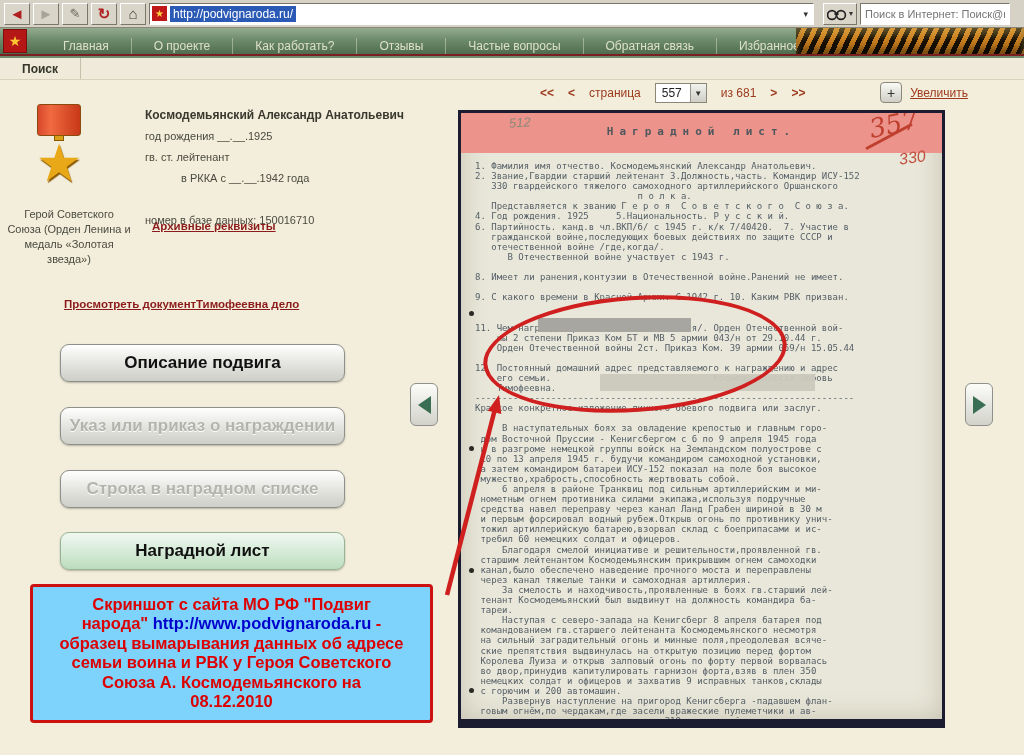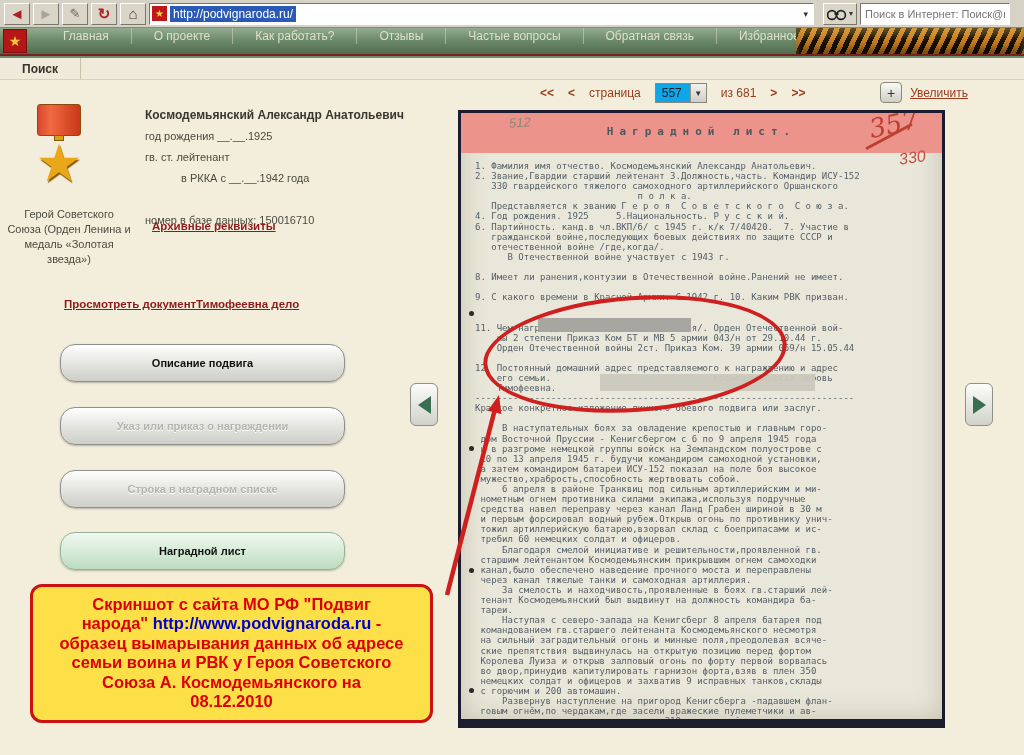--- a/index.html
+++ b/index.html
@@ -27,21 +27,21 @@
   .binocs { width:34px; height:22px; background:#d9d5c9; border:1px solid;
     border-color:#ffffff #7a766a #7a766a #ffffff; display:flex; align-items:center; justify-content:center; gap:2px; cursor:pointer; }
   .searchbox { width:150px; height:22px; border:1px solid; border-color:#7a766a #ffffff #ffffff #7a766a;
     font-size:11px; color:#8a8678; padding:0 4px; font-family:"Liberation Sans",sans-serif; background:#fff; }
 
   
   .navbar { position:absolute; left:0; top:28px; width:1024px; height:26px;
     background:linear-gradient(#93ab90, #6d8c6b 45%, #506c4e); display:flex; align-items:center; }
   .navlogo { width:24px; height:24px; margin-left:3px; background:#b51616; border:1px solid #7a0e0e;
     color:#ffc830; display:flex; align-items:center; justify-content:center; font-size:14px; flex:none; }
-  .navitems { display:flex; height:100%; align-items:flex-start; margin-left:14px; }
+  .navitems { display:flex; height:100%; align-items:flex-end; margin-left:14px; }
   .navitem { color:#dde0c8; font-size:12px; padding:0 22px; height:16px; line-height:16px;
     border-right:1px solid rgba(230,230,210,.45); cursor:pointer; white-space:nowrap; }
   .navitem:last-child { border-right:none; }
   .navdrop { width:30px; height:18px; margin-left:10px; background:linear-gradient(#7d9a7a,#4e6a4c);
     border:1px solid #3c5440; border-radius:3px; color:#d8dcc2; font-size:9px;
     display:flex; align-items:center; justify-content:center; cursor:pointer; }
   .ribbon { position:absolute; right:0; top:0; height:26px; width:228px;
     background:repeating-linear-gradient(115deg,#181004 0 5px,#c87d1e 5px 10px);
     box-shadow:inset 0 6px 8px rgba(255,220,120,.35), inset 0 -6px 8px rgba(0,0,0,.45); }
   .line-maroon { position:absolute; left:0; top:54px; width:1024px; height:2px; background:#7a2020; }
@@ -51,21 +51,21 @@
   .tabbar { position:absolute; left:0; top:58px; width:1024px; height:22px; background:#efead9;
     border-bottom:1px solid #d8d2bc; display:flex; align-items:center; }
   .tab { font-size:12px; font-weight:bold; color:#34342a; padding:0 22px; height:100%;
     display:flex; align-items:center; border-right:1px solid #c4c0aa; cursor:pointer; white-space:nowrap; }
 
   
   .pagrow { position:absolute; left:0; top:80px; width:1024px; height:26px; }
   .pager { position:absolute; left:540px; top:3px; display:flex; align-items:center; gap:14px;
     color:#9c3a1e; font-size:12px; }
   .pgnav { font-weight:bold; cursor:pointer; }
-  .pgselect { display:flex; align-items:center; border:1px solid #8a8678; background:#0ea5e9; height:20px; cursor:pointer; }
+  .pgselect { display:flex; align-items:center; border:1px solid #8a8678; background:#ffffff; height:20px; cursor:pointer; }
   .pgval { font-size:12px; color:#222; padding:0 8px 0 6px; min-width:28px; }
   .pgbtn { width:16px; height:18px; background:linear-gradient(#f2f2ee,#cfcfc8); border-left:1px solid #9a968a;
     font-size:8px; color:#333; display:flex; align-items:center; justify-content:center; }
   .zoomctl { position:absolute; right:56px; top:2px; display:flex; align-items:center; gap:8px; }
   .plusbtn { width:22px; height:21px; background:linear-gradient(#fafaf6,#cfcfc6); border:1px solid #8a8678;
     border-radius:4px; font-size:14px; color:#333; display:flex; align-items:center; justify-content:center; cursor:pointer; }
   .zoomlink { color:#9c3a1e; font-size:12px; text-decoration:underline; cursor:pointer; }
 
   
   .medal { position:absolute; left:30px; top:104px; width:58px; height:96px; text-align:center; }
@@ -81,32 +81,32 @@
   .heroline3 { position:absolute; left:145px; top:172px; font-size:11px; color:#4a4a40;padding-left:36px; }
   .archlink { position:absolute; left:152px; top:192px; font-size:11.5px; font-weight:bold;
     color:#8b1a1a; text-decoration:underline; cursor:pointer;margin-top:28px; }
   .dbnum { position:absolute; left:145px; top:214px; font-size:11px; color:#4a4a40; }
   .viewdoc { position:absolute; left:64px; top:298px; font-size:11.5px; font-weight:bold;
     color:#8b1a1a; text-decoration:underline; cursor:pointer; }
   .viewcase { position:absolute; left:196px; top:298px; font-size:11.5px; font-weight:bold;
     color:#8b1a1a; text-decoration:underline; cursor:pointer; }
 
   
-  .abtn { position:absolute; left:60px; width:285px; height:38px; border-radius:15px;
+  .abtn { position:absolute; left:60px; width:285px; height:38px; border-radius:9px;
     border:1px solid #8f8f8b; background:linear-gradient(#ffffff,#e2e2de 55%,#cfcfc9);
-    box-shadow:0 1px 2px rgba(0,0,0,.25); font-size:11px; font-weight:bold; color:#111;
+    box-shadow:0 1px 2px rgba(0,0,0,.25); font-size:17px; font-weight:bold; color:#111;
     display:flex; align-items:center; justify-content:center; cursor:pointer;
     font-family:"Liberation Sans",sans-serif; }
   .abtn.disabled { color:#b4b4ae; text-shadow:0 1px 0 #fff; cursor:default; }
   .abtn.green { background:linear-gradient(#f0f8f0,#d4ead6 55%,#bcdcbe); border-color:#97b297; }
   .b1 { top:344px; } .b2 { top:407px; } .b3 { top:470px; } .b4 { top:532px; }
 
   
   .callout { position:absolute; left:30px; top:584px; width:403px; min-height:116px;
-    background:#fde047; border:3px solid #cc1111; border-radius:12px; padding:8px 26px;
+    background:#7dd3fc; border:3px solid #cc1111; border-radius:4px; padding:8px 26px;
     text-align:center; font-size:16.5px; font-weight:bold; color:#dd0000; line-height:1.18; }
   .callout .curl { color:#0000cc; }
 
   
   .paper { position:absolute; left:458px; top:110px; width:487px; height:618px;
     background:linear-gradient(100deg,#e6e4d6,#ecead e0); background:#e9e7d9;
     border:3px solid #1c1c30; border-bottom-width:9px; box-shadow:inset 0 0 26px rgba(90,85,60,.25); overflow:hidden;padding-left:29px; }
   .pinkband { position:absolute; left:0; top:0; width:100%; height:40px; background:#ec938b; }
   .doctitle { position:absolute; left:0; top:12px; width:100%; text-align:center;
     font-family:"DejaVu Sans Mono",monospace; font-weight:bold; font-size:11px; letter-spacing:6px; color:#4f585e; }

